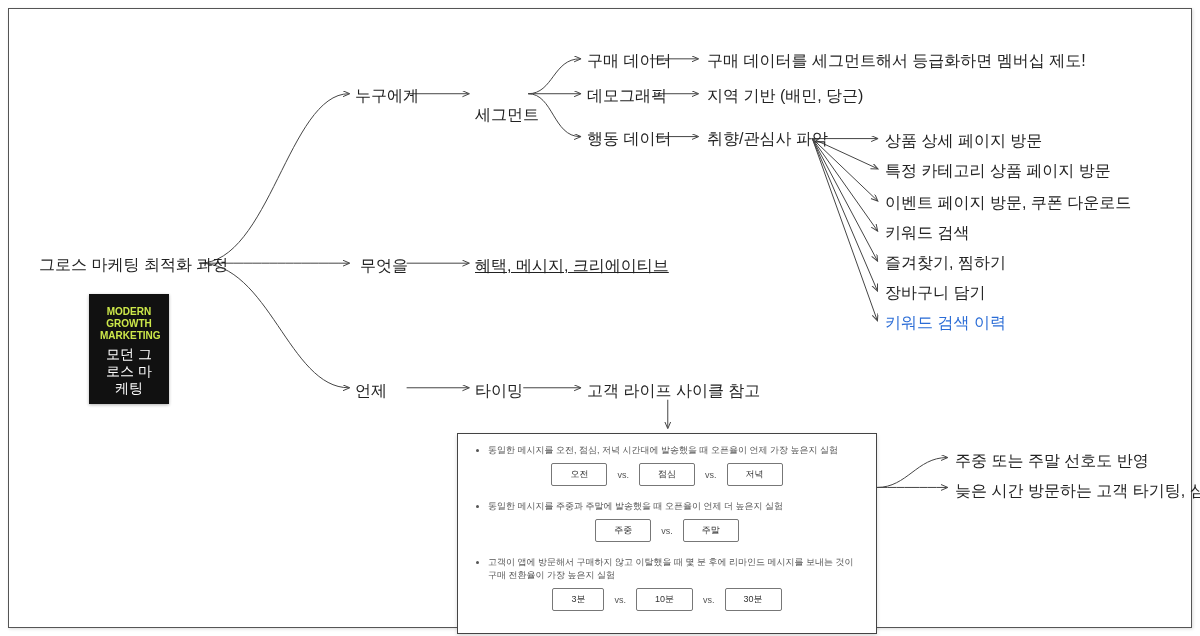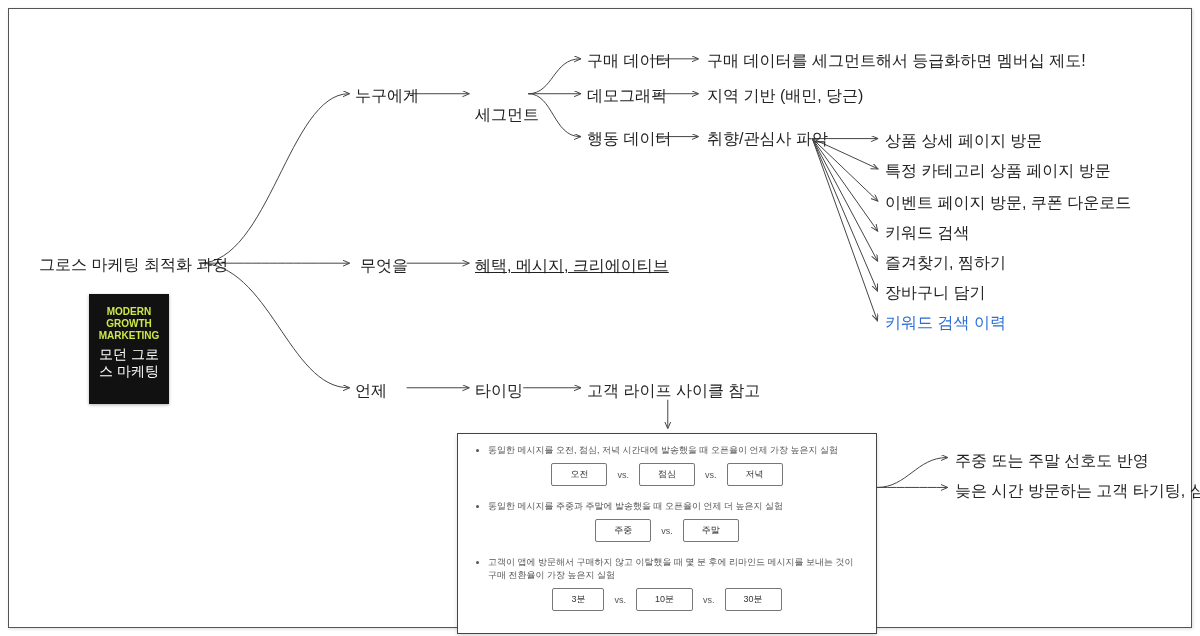--- a/index.html
+++ b/index.html
@@ -35,21 +35,21 @@
     pointer-events: none;
   }
   .book {
     position: absolute;
     width: 80px;
     height: 110px;
     background: #111;
     color: #cde84a;
     font-family: Arial, sans-serif;
     text-align: center;
-    padding: 12px 4px 6px;
+    padding: 12px 11px 6px;
     font-size: 10px;
     font-weight: bold;
     line-height: 1.2;
     box-shadow: 0 1px 3px rgba(0,0,0,0.3);
   }
   .book .sub { color: #fff; font-size: 14px; font-weight: normal; margin-top: 4px; }
   .book .tiny { color: #888; font-size: 5px; margin-top: 12px; line-height:1.3; }
   .panel {
     position: absolute;
     border: 1.5px solid #444;

